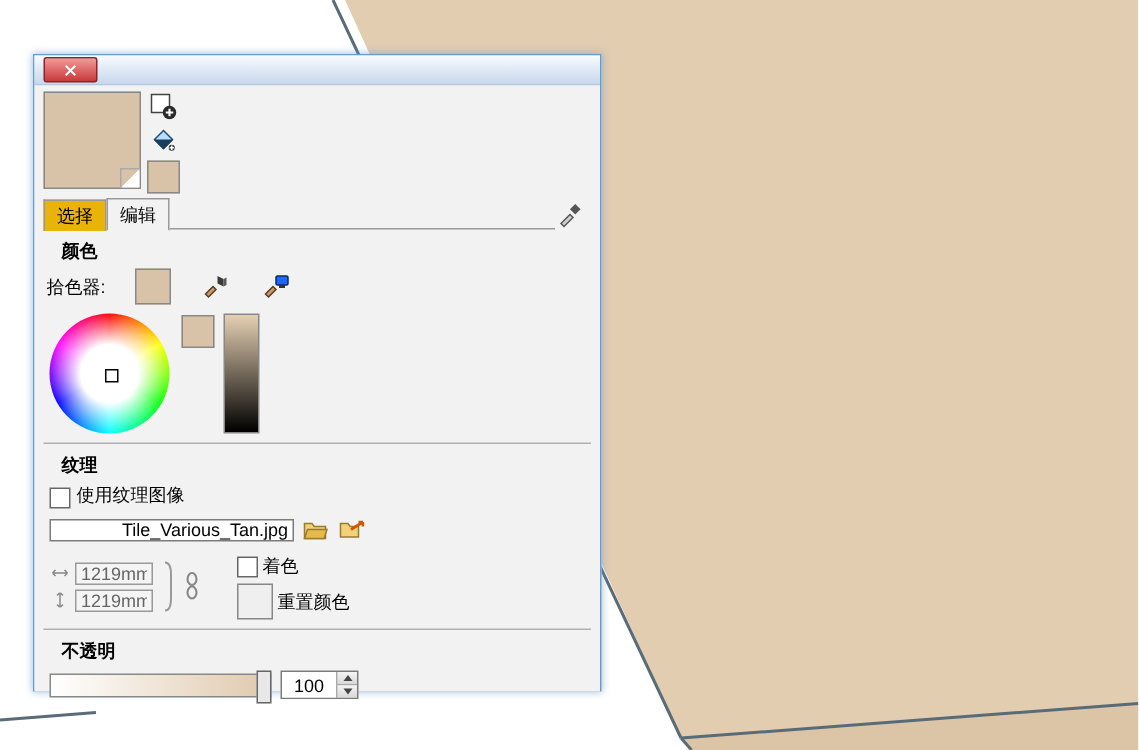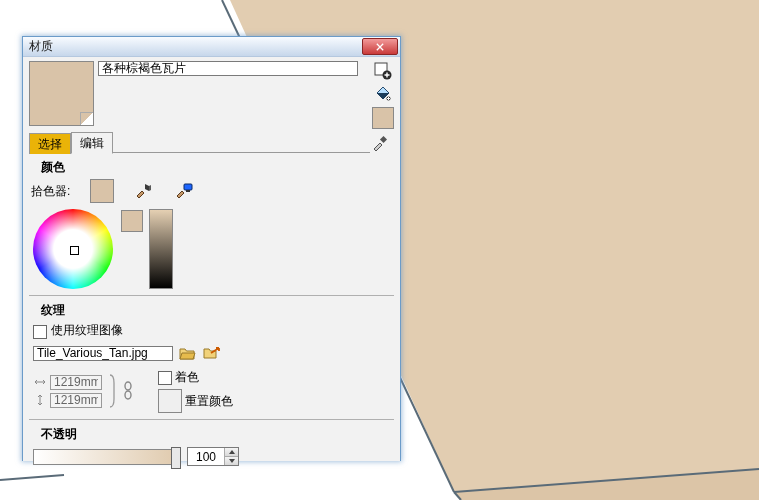--- a/index.html
+++ b/index.html
@@ -62,22 +62,22 @@
                        left: 37px; top: 37px; }
   .val-slider { width: 22px; height: 78px; border: 1px solid #888;
                 background: linear-gradient(to bottom, #e5d0b3, #000); }
   .cur-swatch { width: 20px; height: 20px; border: 1px solid #888; background: #d9c3a8; margin-top: 1px; }
 
   .hr { border-top: 1px solid #b0b0b0; margin: 6px 0 2px; }
 
   .chk-row { display: flex; align-items: flex-end; gap: 4px; margin-left: 4px; }
   .chk { width: 12px; height: 12px; border: 1px solid #666; background: #fff; cursor: pointer; }
   .tex-file-row { display: flex; align-items: center; gap: 4px; margin: 4px 0 0 4px; }
-  .tex-file { width: 140px; height: 15px; border: 1px solid #7a7a7a; background: #fff;
-              font-size: 12px; padding: 0 3px; box-sizing: border-box; }
+  .tex-file { width: 163px; height: 15px; border: 1px solid #7a7a7a; background: #fff;
+              font-size: 12px; padding: 0 3px; box-sizing: border-box; text-align: right; }
 
   .dims-block { display: flex; align-items: center; gap: 4px; margin: 6px 0 0 4px; }
   .dims { display: flex; flex-direction: column; gap: 3px; }
   .dim-row { display: flex; align-items: center; gap: 3px; }
   .arrow-icon { width: 14px; color: #888; display: flex; justify-content: center; }
   .arrow-icon svg { width: 12px; height: 10px; }
   .dim-input { width: 52px; height: 15px; border: 1px solid #999; background: #f4f4f4; font-size: 12px;
                padding: 0 3px; box-sizing: border-box; color: #666; }
   .link-brace { width: 12px; height: 36px; color: #888; }
   .link-brace svg { width: 12px; height: 36px; }
@@ -108,35 +108,31 @@
     <polygon points="230,0 759,0 759,500 460,500 454,492" fill="#e2cdb1"></polygon>
     <polygon points="454,492 759,469 759,500 460,500" fill="#dcc5a7"></polygon>
     <line x1="222" y1="0" x2="454" y2="492" stroke="#5a6b78" stroke-width="2"></line>
     <line x1="454" y1="492" x2="461" y2="500" stroke="#5a6b78" stroke-width="2"></line>
     <line x1="454" y1="492" x2="759" y2="469" stroke="#5a6b78" stroke-width="2"></line>
     <line x1="0" y1="480" x2="64" y2="475" stroke="#5a6b78" stroke-width="2"></line>
   </svg>
 
   <div class="dialog">
     <div class="titlebar">
-      <span class="title">材质</span>
       <div class="close-btn" aria-label="Close">
         <svg viewBox="0 0 10 10">
             <path d="M1 1 L9 9 M9 1 L1 9" stroke="#fff" stroke-width="1.6"></path>
           </svg>
       </div>
     </div>
 
     <div class="body">
 
       <div class="preview-row">
         <div class="big-swatch"></div>
-        <div class="name-col">
-          <input class="name-input" value="各种棕褐色瓦片" style="">
-        </div>
         <div class="side-col">
           <div class="icon-btn">
             <svg viewBox="0 0 18 18">
               <rect x="1" y="1" width="12" height="12" fill="#fff" stroke="#444"></rect>
               <circle cx="13" cy="13" r="4.5" fill="#2a2a2a"></circle>
               <path d="M13 10.5 v5 M10.5 13 h5" stroke="#fff" stroke-width="1.4"></path>
             </svg>
           </div>
           <div class="icon-btn">
             <svg viewBox="0 0 18 18">

